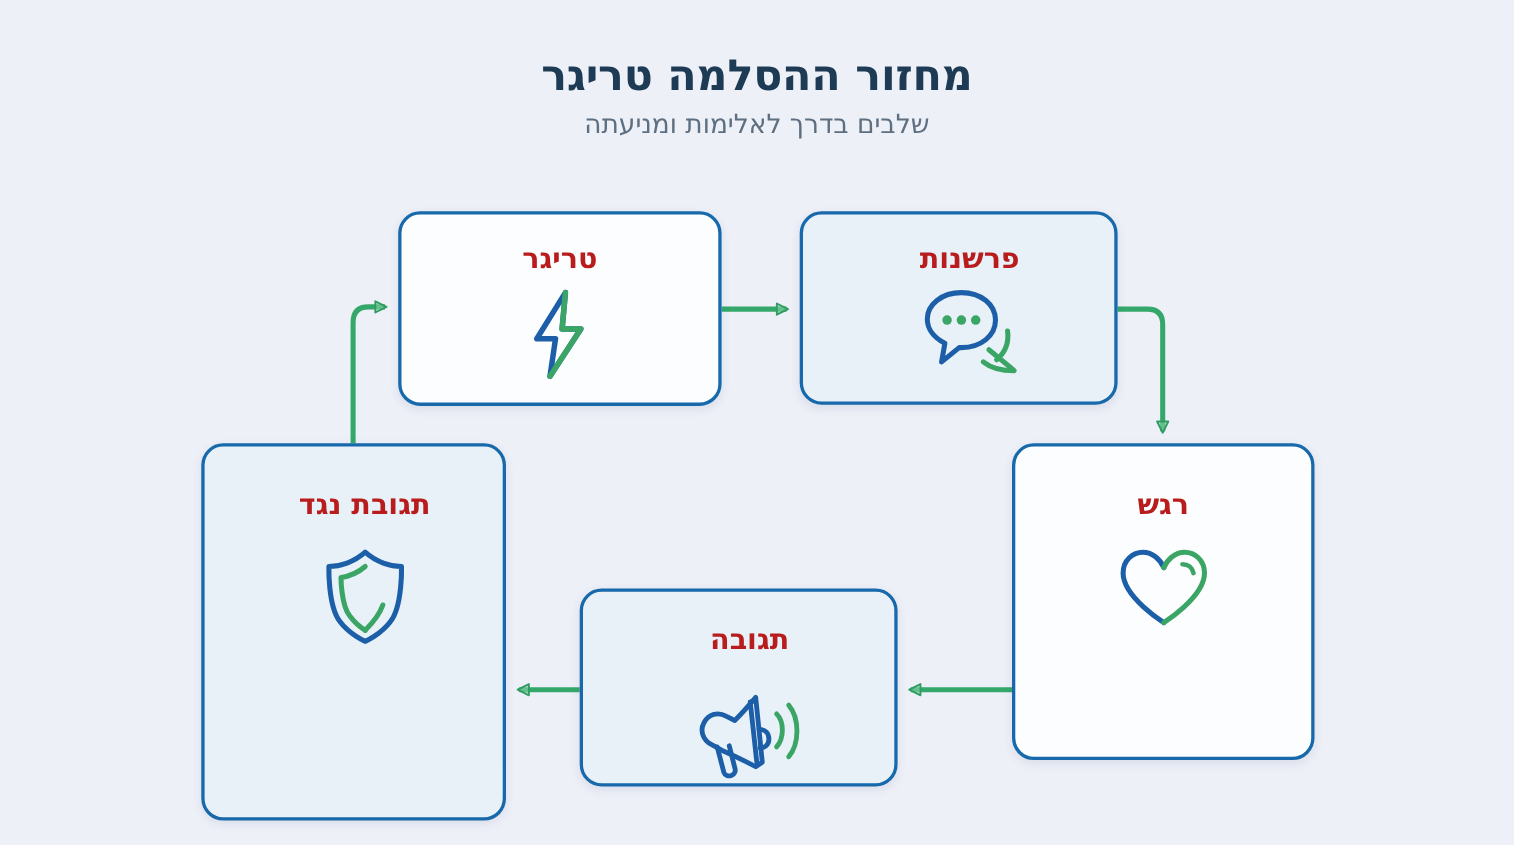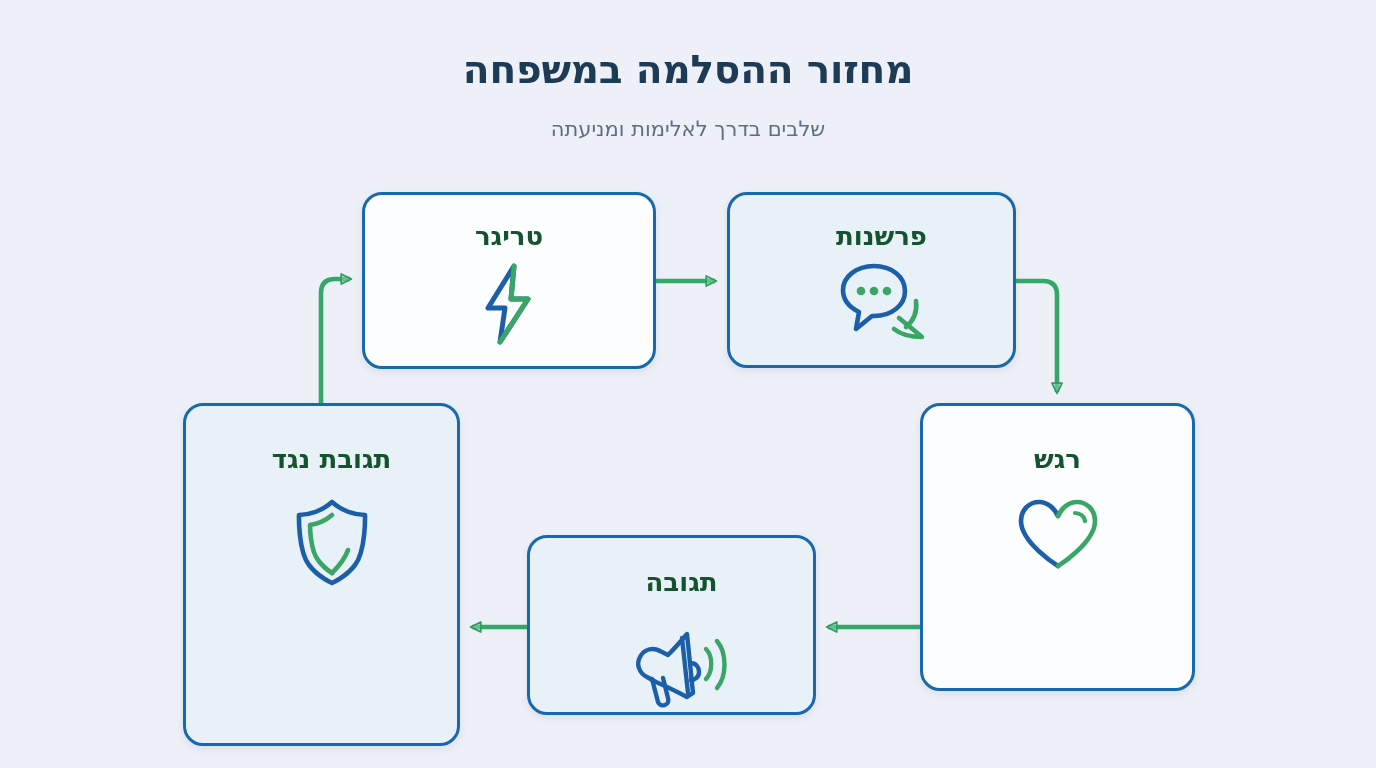--- a/index.html
+++ b/index.html
@@ -27,22 +27,22 @@
   }
   #title {
     font-size:39px;
     font-weight:700;
     color:#1d3b55;
     letter-spacing:-0.2px;
     line-height:1.12;
     direction:rtl;
   }
   #subtitle {
-    margin-top:25px;
-    font-size:21px;
+    margin-top:7px;
+    font-size:24px;
     font-weight:400;
     color:#5d6f80;
     direction:rtl;
   }
 
   
   #connectors {
     position:absolute;
     top:0; left:0;
     width:1376px; height:768px;
@@ -59,21 +59,21 @@
     flex-direction:column;
     align-items:center;
     overflow:hidden;
   }
   .node.white { background:#fcfdfe; }
   .node.tint  { background:#e8f1f8;padding-left:20px; }
 
   .node-label {
     font-size:26px;
     font-weight:700;
-    color:#14532d;
+    color:#b91c1c;
     direction:rtl;
     text-align:center;
     width:100%;
     white-space:nowrap;
   }
   .node-icon {
     display:flex;
     align-items:center;
     justify-content:center;
   }
@@ -98,21 +98,21 @@
   #node-counter { left:183px; top:403px; width:277px; height:343px; }
   #node-counter .node-label { margin-top:38px; }
   #node-counter .node-icon  { margin-top:22px; }
 </style>
 </head>
 <body>
 
 <div id="stage">
 
   <div id="header">
-    <div id="title">מחזור ההסלמה במשפחה</div>
+    <div id="title">מחזור ההסלמה טריגר</div>
     <div id="subtitle">שלבים בדרך לאלימות ומניעתה</div>
   </div>
 
   <svg id="connectors" viewBox="0 0 1376 768" width="1376" height="768">
     <defs>
       <marker id="ah-r" markerWidth="13" markerHeight="13" refX="10.2" refY="6.5" orient="auto" markerUnits="userSpaceOnUse">
         <path d="M1.4,1.4 L11.6,6.5 L1.4,11.6 Z" fill="#8fd2ad" fill-opacity="0.55" stroke="#2f9c60" stroke-width="1.7" stroke-linejoin="round"></path>
       </marker>
       <marker id="ah-l" markerWidth="13" markerHeight="13" refX="10.2" refY="6.5" orient="auto" markerUnits="userSpaceOnUse">
         <path d="M1.4,1.4 L11.6,6.5 L1.4,11.6 Z" fill="#8fd2ad" fill-opacity="0.55" stroke="#2f9c60" stroke-width="1.7" stroke-linejoin="round"></path>

